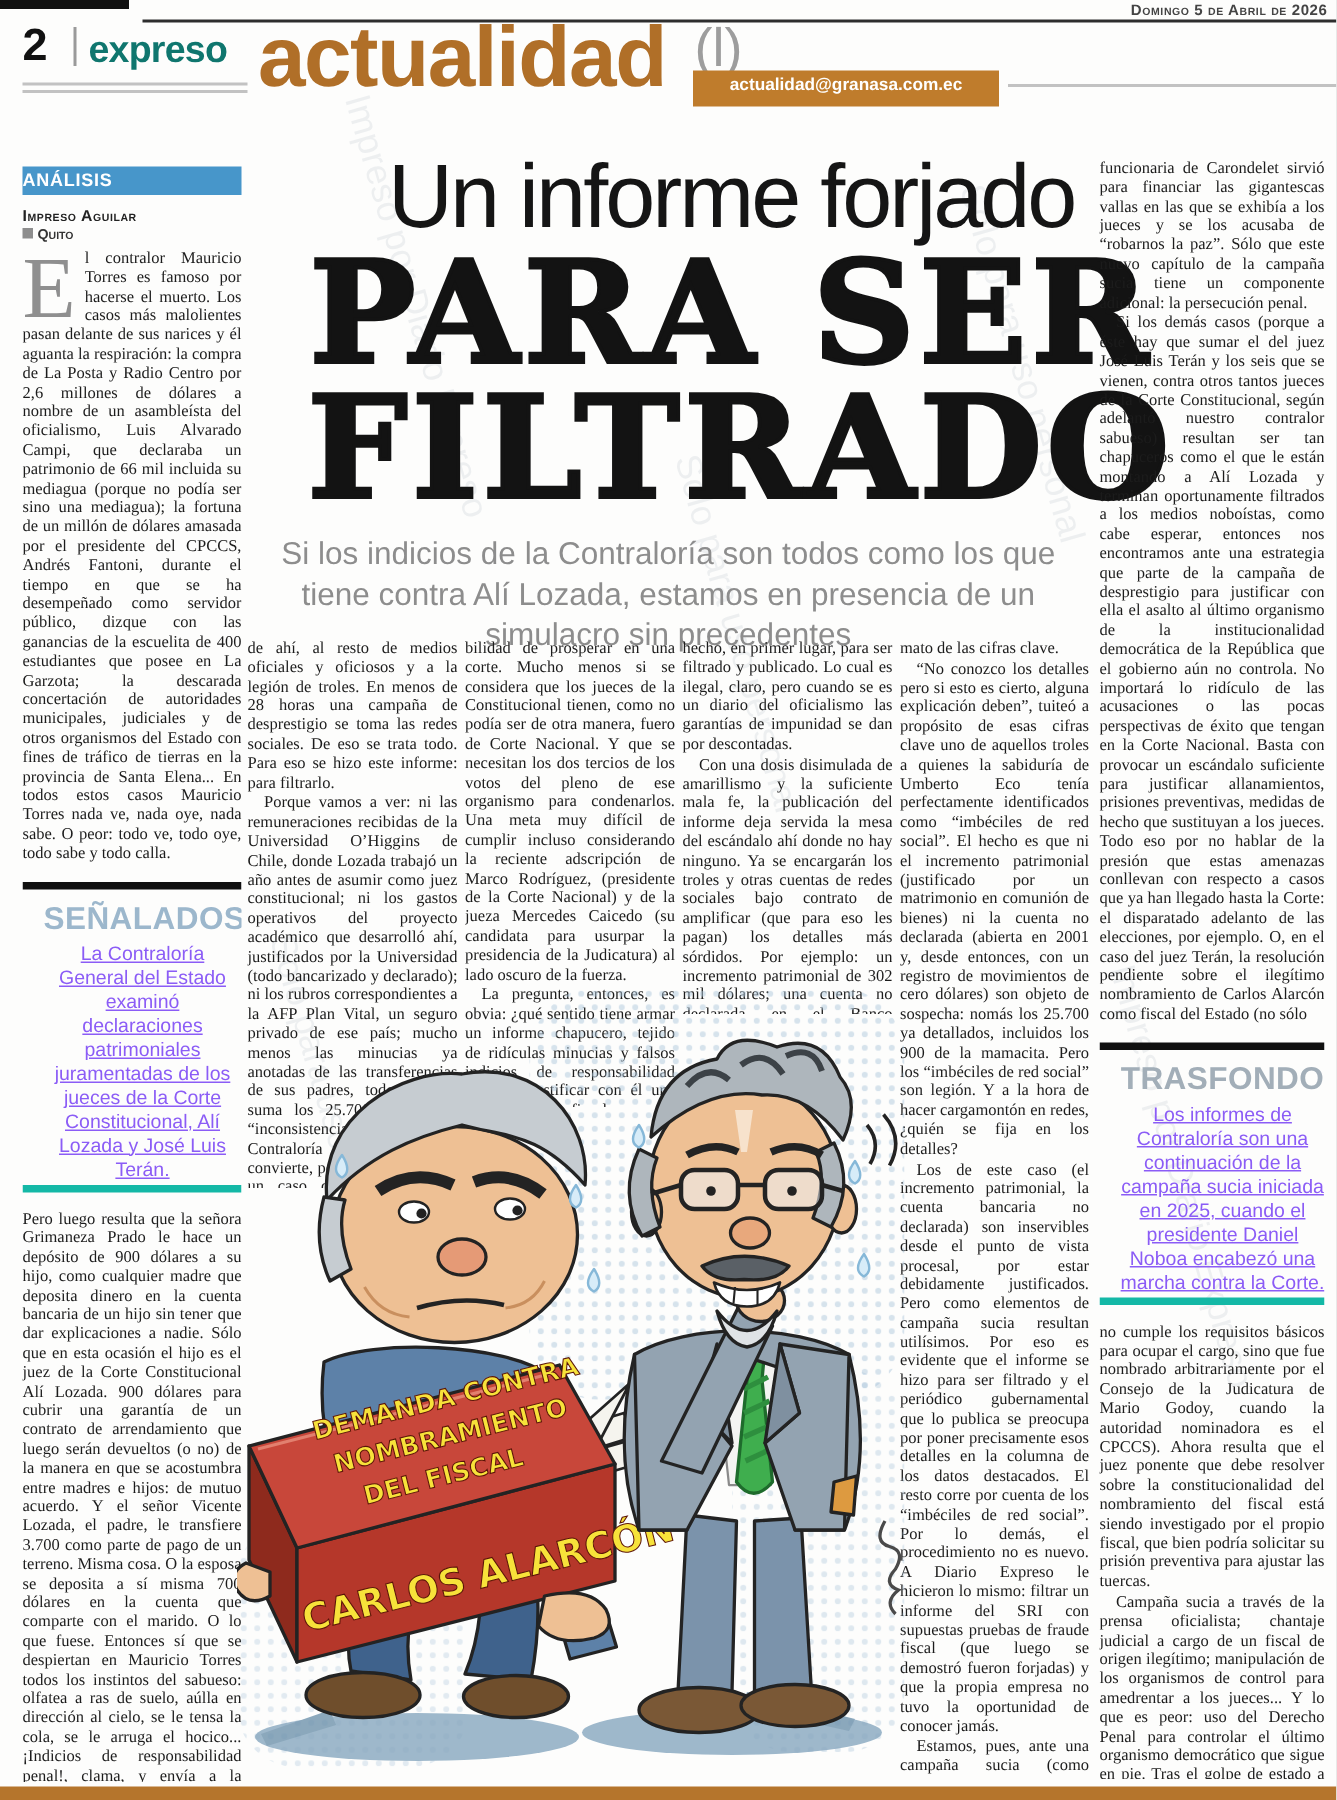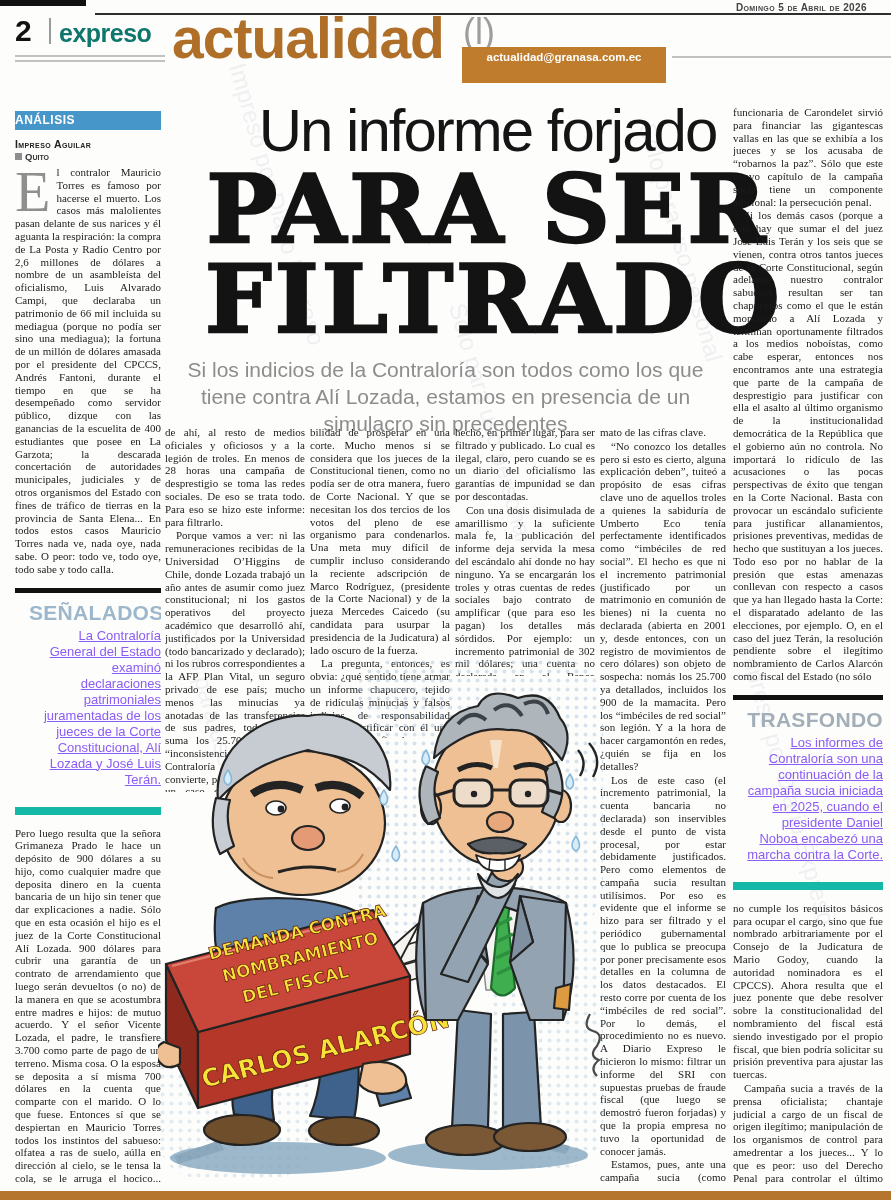--- a/index.html
+++ b/index.html
@@ -2,50 +2,50 @@
 <html><head>
 <meta charset="utf-8">
 <style>
   html,body{margin:0;padding:0;background:#d9d9d9;}
   .page{position:relative;width:891px;height:1200px;margin:0 auto;background:#fdfdfc;overflow:hidden;
         font-family:"Liberation Serif","DejaVu Serif",serif;color:#1c1c1c;}
   .abs{position:absolute;}
   
   .topbar{left:0;top:0;width:86px;height:6px;background:#111;}
   .toprule{left:95px;top:13px;width:796px;height:2px;background:#2e2e2e;}
-  .date{right:24px;top:2px;font:700 10px "Liberation Sans",sans-serif;font-variant:small-caps;color:#444;letter-spacing:.4px;}
+  .date{right:6px;top:2px;font:700 10px "Liberation Sans",sans-serif;font-variant:small-caps;color:#444;letter-spacing:.4px;}
   .pagenum{left:15px;top:16px;font:700 30px/30px "Liberation Sans",sans-serif;color:#111;}
   .pndiv{left:49px;top:18px;width:2px;height:26px;background:#9a9a9a;}
   .brand{left:59px;top:21px;font:700 25px/25px "Liberation Sans",sans-serif;color:#0f766e;letter-spacing:-.5px;}
   .brandrule1{left:15px;top:55px;width:150px;height:2px;background:#c2c2c2;}
   .brandrule2{left:15px;top:60px;width:150px;height:2px;background:#c2c2c2;}
   .section{left:172px;top:8px;font:700 57px/60px "Liberation Sans",sans-serif;color:#b06f28;letter-spacing:-1px;}
   .secmark{left:463px;top:14px;font:300 36px/36px "Liberation Sans",sans-serif;color:#9d9d9d;}
-  .emailbox{left:462px;top:47px;width:204px;height:36px;background:#bf7c2c;color:#fff;
+  .emailbox{left:462px;top:47px;width:204px;height:24px;background:#bf7c2c;color:#fff;
             font:700 11.5px/20px "Liberation Sans",sans-serif;text-align:center;}
   .rightrule{left:672px;top:56px;width:219px;height:2px;background:#c2c2c2;}
   
   .col{font-size:11px;line-height:12.8px;text-align:justify;overflow:hidden;}
   .col p{margin:0;}
   .col p + p{text-indent:11px;margin-top:1px;}
   .dropcap{float:left;font:400 58px/45px "Liberation Serif",serif;color:#8f8f8f;margin:3px 6px 0 0;}
   
   .kicker{left:15px;top:111px;width:146px;height:19px;background:#4796ca;color:#fff;
           font:700 12px/19px "Liberation Sans",sans-serif;letter-spacing:.5px;}
   .byline{left:15px;top:138px;font:700 10.5px/12px "Liberation Sans",sans-serif;color:#222;font-variant:small-caps;letter-spacing:.4px;}
   .bycity{left:15px;top:151px;font:700 9.5px/11px "Liberation Sans",sans-serif;color:#333;font-variant:small-caps;text-align:center;}
   .bycity .sq{display:inline-block;width:7px;height:7px;background:#8d8d8d;margin-right:3px;}
   
   .hlwrap{left:163px;top:98px;width:565px;text-align:center;margin-left:42px;}
   .hl1{font:400 60px/66px "Liberation Sans",sans-serif;letter-spacing:-2px;color:#151515;margin:0;}
   .hl2{font:700 94px/90px "DejaVu Serif",serif;letter-spacing:3px;color:#131313;-webkit-text-stroke:2.5px #131313;margin:0;}
   .subhead{left:163px;top:356px;width:565px;text-align:center;
            font:400 21px/27px "Liberation Sans",sans-serif;color:#8d8d8d;}
   
-  .infobox{border-top:5px solid #101010;border-bottom:8px solid #14b8a6;margin:12px 0;padding:8px 0 19px 14px;text-align:right;}
+  .infobox{border-top:5px solid #101010;border-bottom:5px solid #14b8a6;margin:12px 0;padding:8px 0 2px 14px;text-align:center;}
   .infobox .ttl{font:700 21px/23px "Liberation Sans",sans-serif;letter-spacing:.3px;margin:0 0 4px 0;}
   .ttl-blue{color:#9cb7cc;}
   .ttl-gray{color:#a2aeb8;}
   .infobox .txt{font:400 13px/16px "Liberation Sans",sans-serif;color:#8b5cf6;margin:0;text-indent:0 !important;text-decoration:underline;}
   
   .wm{font:400 24px "Liberation Sans",sans-serif;color:#7e8ea0;opacity:.12;white-space:nowrap;transform:rotate(74deg);transform-origin:left top;pointer-events:none;}
   
   .bottombar{left:0;top:1191px;width:891px;height:9px;background:#b5752c;}
 </style>
 </head>

